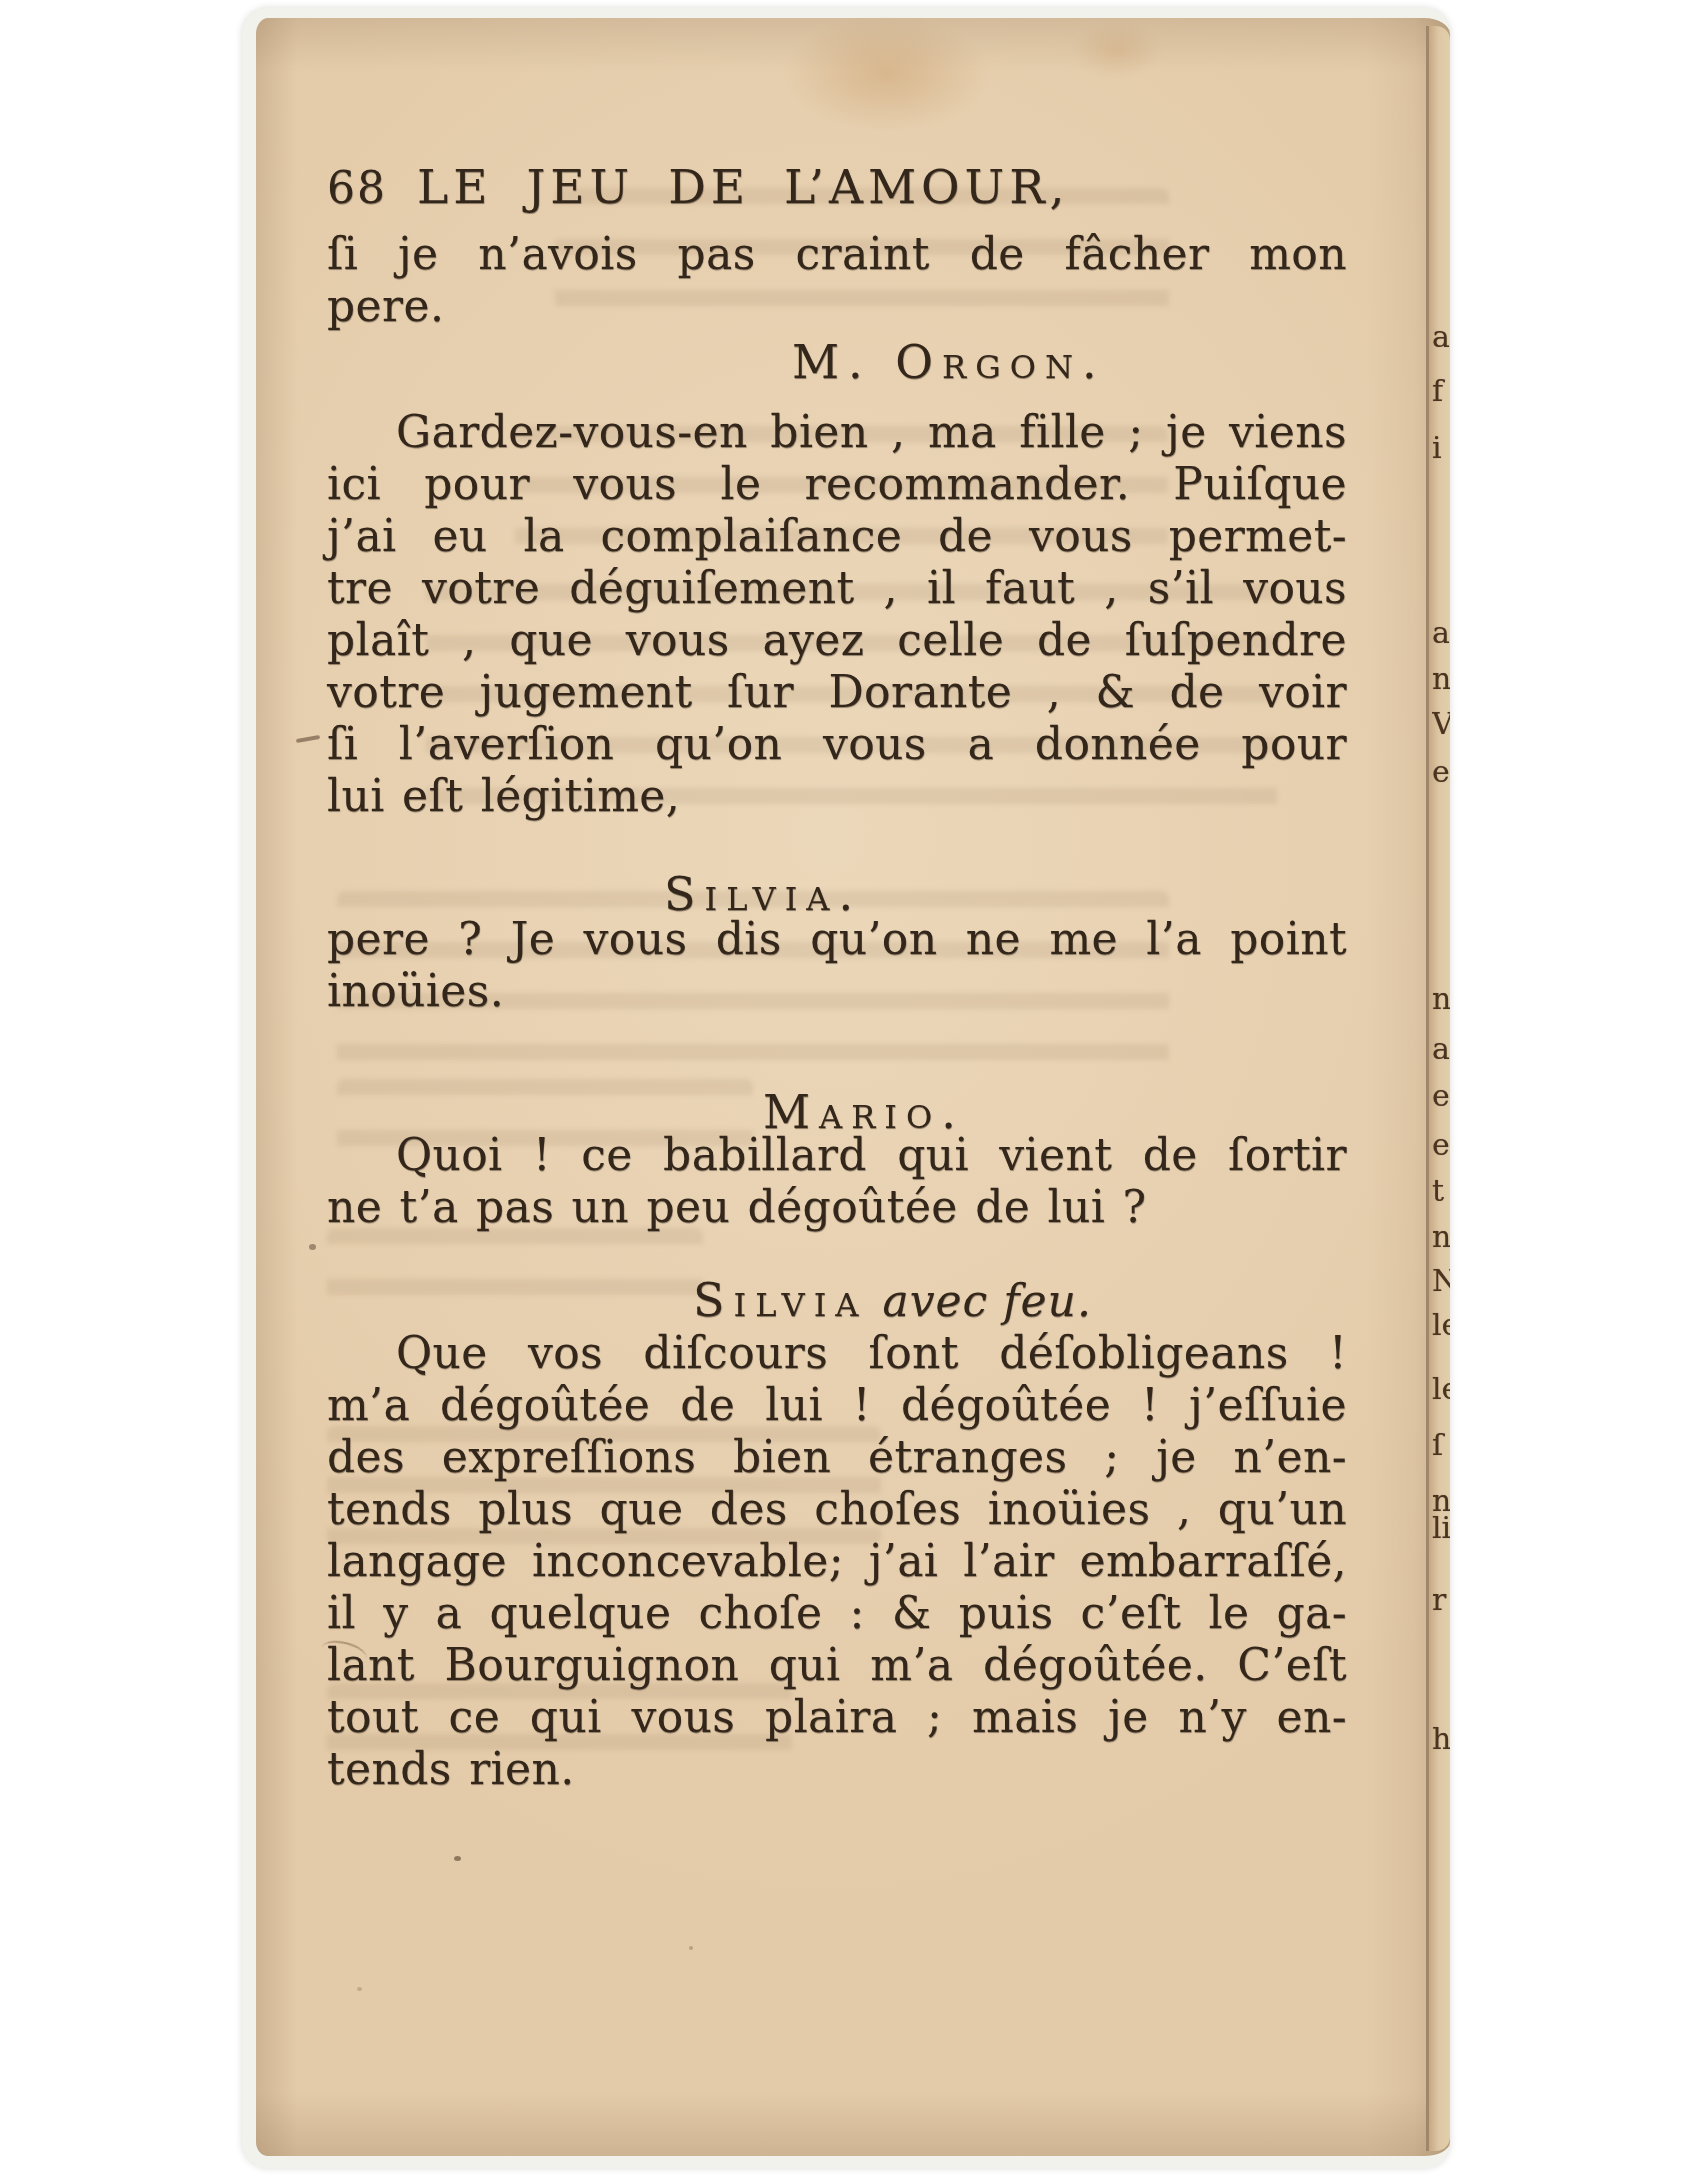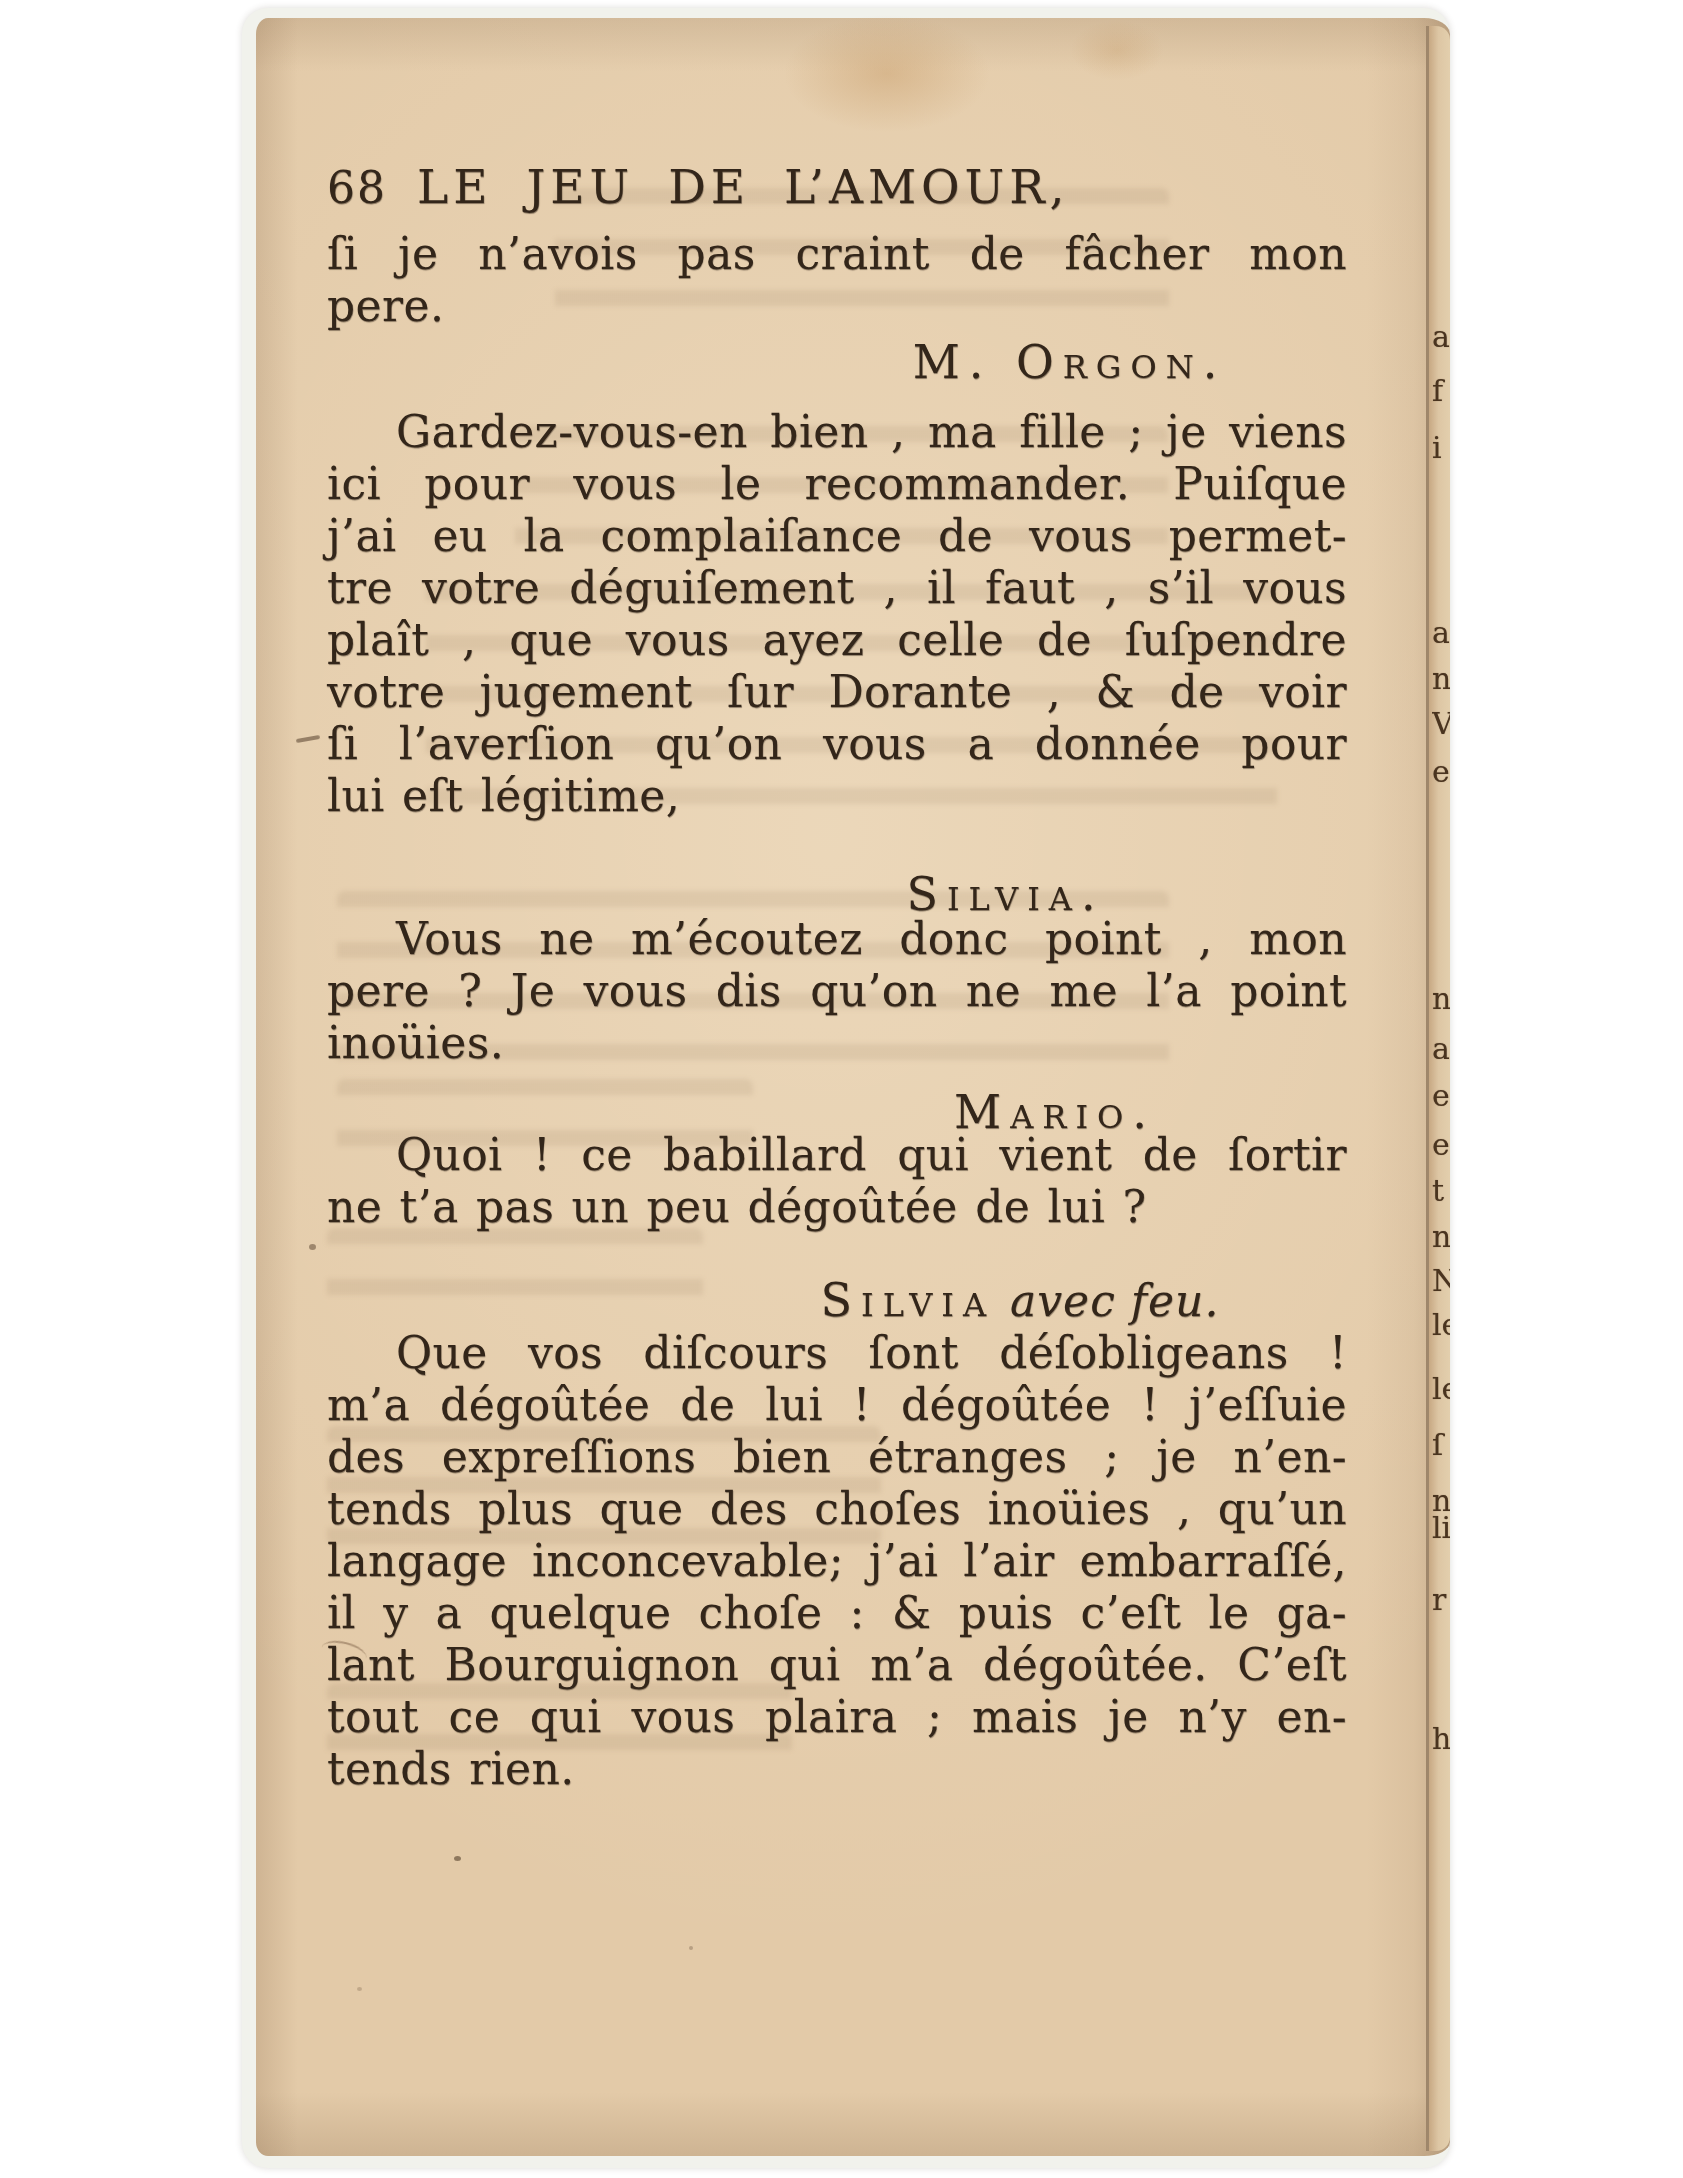--- a/index.html
+++ b/index.html
@@ -82,21 +82,21 @@
   .block{position:absolute;left:0;width:1020px;box-sizing:border-box;}
   .para .line{
     font-size:44px;line-height:52px;height:52px;
     letter-spacing:0.4px;word-spacing:3px;
     text-shadow:0.4px 0.7px 0.8px rgba(45,32,20,0.45);
   }
   .para .line.just{text-align:justify;text-align-last:justify;}
   .para .line.ind{padding-left:69px;}
 
   .heading{
-    text-align:center;font-size:46px;line-height:51px;
+    font-size:46px;line-height:51px;
     text-shadow:0.4px 0.7px 0.8px rgba(45,32,20,0.5);
   }
   .heading .caps{font-variant:small-caps;letter-spacing:9px;}
   .heading .stage{font-style:italic;font-size:44px;letter-spacing:1px;}
   .hs0{padding-left:465px;}
   .hs1{padding-left:337px;}
   .hs2{padding-left:436px;}
   .hs3{padding-left:366px;}
 </style>
 </head>
@@ -161,21 +161,20 @@
         <div class="line just">ici pour vous le recommander. Puiſque</div>
         <div class="line just">j’ai eu la complaiſance de vous permet-</div>
         <div class="line just">tre votre déguiſement , il faut , s’il vous</div>
         <div class="line just">plaît , que vous ayez celle de ſuſpendre</div>
         <div class="line just">votre jugement ſur Dorante , &amp; de voir</div>
         <div class="line just">ſi l’averſion qu’on vous a donnée pour</div>
         <div class="line">lui eſt légitime,</div>
       </div>
       <div class="block heading hs1" style="top: 851px;"><span class="caps">Silvia.</span></div>
       <div class="block para" style="top: 895px;">
-        <div class="line just ind">Vous ne m’écoutez donc point , mon</div>
         <div class="line just">pere ? Je vous dis qu’on ne me l’a point</div>
         <div class="line">inoüies.</div>
       </div>
       <div class="block heading hs2" style="top: 1069px;"><span class="caps">Mario.</span></div>
       <div class="block para" style="top: 1111px;">
         <div class="line just ind">Quoi ! ce babillard qui vient de ſortir</div>
         <div class="line">ne t’a pas un peu dégoûtée de lui ?</div>
       </div>
       <div class="block heading hs3" style="top: 1257px;"><span class="caps">Silvia</span><span class="stage"> avec feu.</span></div>
       <div class="block para" style="top: 1309px;">

